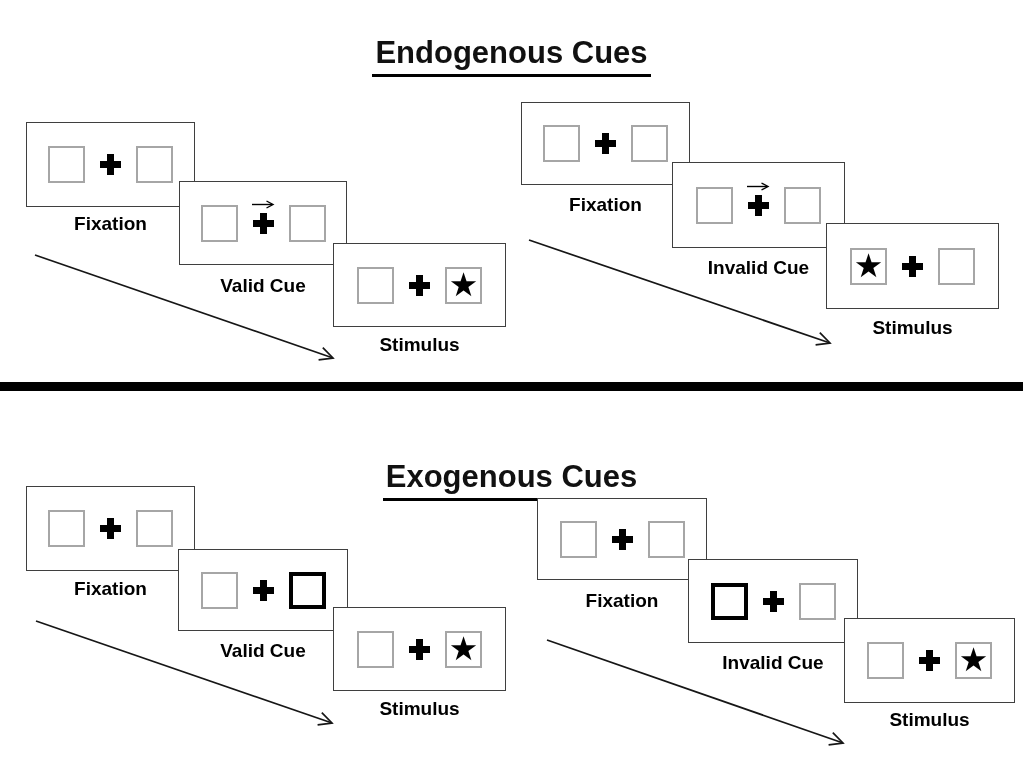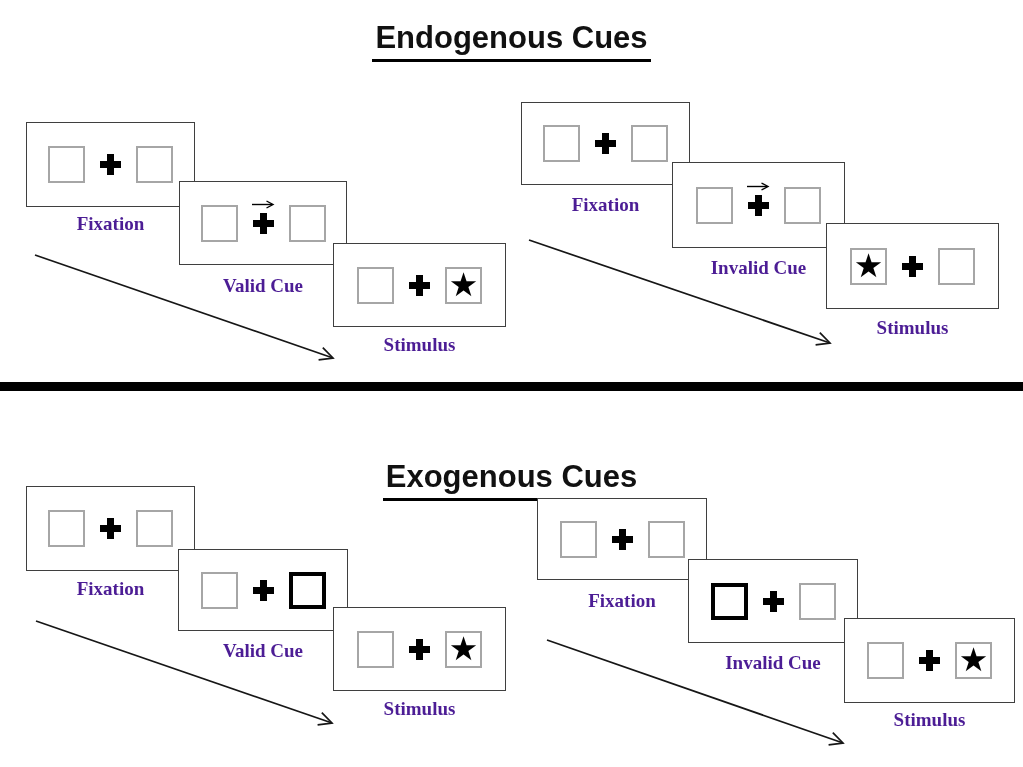--- a/index.html
+++ b/index.html
@@ -24,32 +24,31 @@
     flex:0 0 auto;
   }
   .sq.bold{border:4px solid #000;}
   .star{font-family:"DejaVu Sans", sans-serif;font-size:33px;line-height:1;color:#000;transform:translateY(-1px);}
   .plus{position:relative;width:21px;height:21px;flex:0 0 auto;}
   .plus::before{content:"";position:absolute;left:0;top:7px;width:21px;height:7px;background:#000;}
   .plus::after{content:"";position:absolute;left:7px;top:0;width:7px;height:21px;background:#000;}
   .plus-wrap{position:relative;width:21px;height:21px;flex:0 0 auto;}
   .cue-arrow{position:absolute;left:-2px;top:-14px;}
   .step-label{
-    position:absolute;text-align:center;font-weight:bold;font-size:19px;color:#4c1d95;
+    position:absolute;text-align:center;font-weight:bold;font-size:19px;color:#000000;
     white-space:nowrap;
-    font-family:Liberation Serif, serif;
   }
   .tl-arrow{position:absolute;}
   .tl-arrow line,.tl-arrow polyline{stroke:#161616;stroke-width:1.7;fill:none;}
   .cue-arrow line,.cue-arrow polyline{stroke:#000;stroke-width:1.4;fill:none;}
 </style>
 </head>
 <body>
 
-<div class="title-row" style="top:20px;">
+<div class="title-row" style="top:35px;">
   <span class="title">Endogenous Cues</span>
 </div>
 
 <div>
   <div class="panel" style="left:26px;top:122px;width:169px;height:85px;z-index:1;">
     <span class="sq"></span>
     <span class="plus"></span>
     <span class="sq"></span>
   </div>
   <div class="step-label" style="left:26px;top:213px;width:169px;">Fixation</div>

